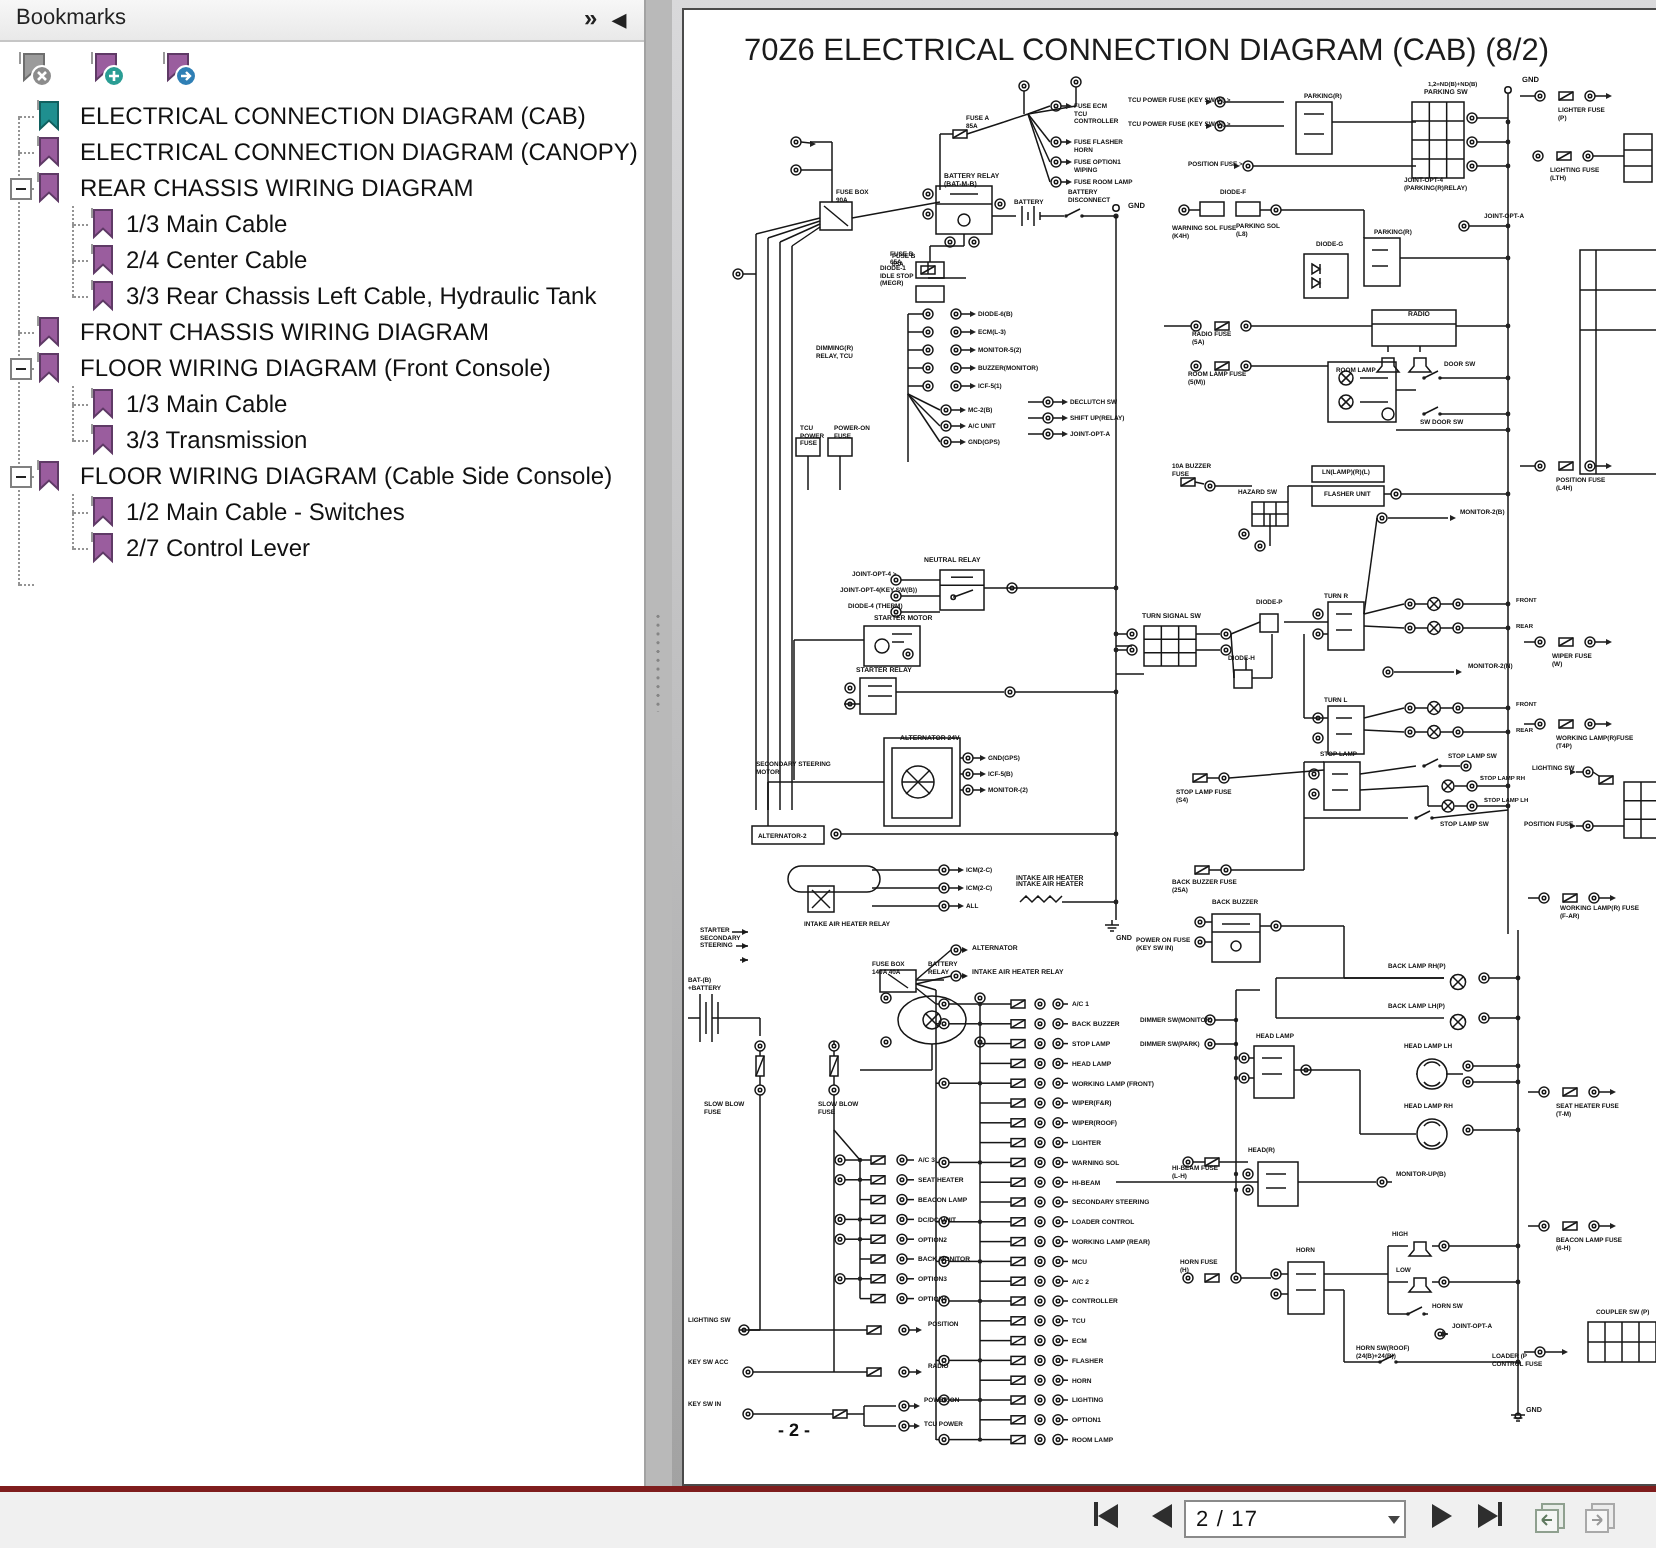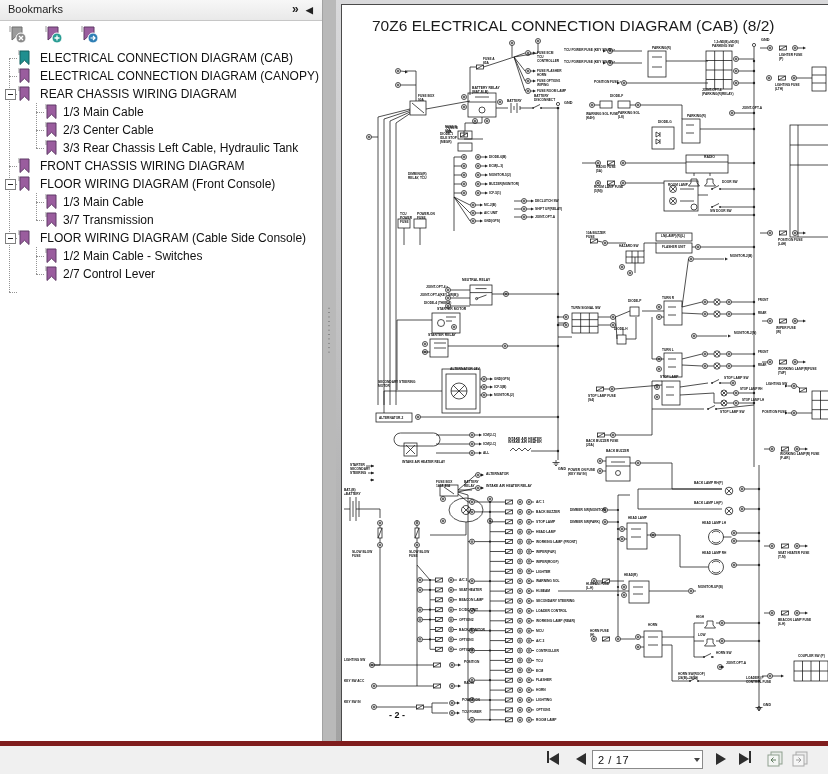--- a/index.html
+++ b/index.html
@@ -25,21 +25,21 @@
   #grip{position:absolute;left:4px;top:306px;width:5px;height:50px;background-image:radial-gradient(#858585 0.7px,transparent 0.9px);background-size:4px 4.4px;}
   
   #docarea{position:absolute;left:336px;top:0;right:0;bottom:29px;background:linear-gradient(#d9d9db,#a2a2a2);overflow:hidden;}
   #page{position:absolute;left:5px;top:4px;width:520px;height:737px;background:#ffffff;border:1px solid #4a4a4a;}
   #dg-title{position:absolute;left:30px;top:12px;font-size:15.5px;color:#1b1b1b;white-space:nowrap;}
   #diagram{position:absolute;left:0;top:0;}
   #diagram *{stroke:#161616;stroke-width:0.75;fill:none;}
   #diagram text{fill:#101010;stroke:none;font-family:"Liberation Sans",sans-serif;font-weight:bold;}
   #diagram .fill{fill:#222;stroke:none;}
   
-  #toolbar{position:absolute;left:0;bottom:0;height:28px;width:828px;background:#f0f0f0;border-top:5px solid #7f1d1d;margin-top:36px;}
+  #toolbar{position:absolute;left:0;bottom:0;height:28px;width:828px;background:#f0f0f0;border-top:3px solid #7f1d1d;margin-top:36px;}
   .navbtn{position:absolute;top:5px;height:17px;color:#2e2e2e;}
   #pagebox{position:absolute;left:592px;top:4px;width:90px;height:16px;background:#fff;border:1px solid #8a8a8a;font-size:11px;color:#111;padding:1px 14px 0 5px;letter-spacing:0.6px;font-family:"Liberation Sans",sans-serif;box-sizing:content-box;}
   #pagecaret{position:absolute;left:694px;top:12px;width:0;height:0;border-left:3px solid transparent;border-right:3px solid transparent;border-top:4px solid #444;}
   .tri{display:inline-block;width:0;height:0;border-top:6px solid transparent;border-bottom:6px solid transparent;}
   .tri.l{border-right:10px solid #2e2e2e;}
   .tri.r{border-left:10px solid #2e2e2e;}
   .bar{display:inline-block;width:2px;height:12px;background:#2e2e2e;vertical-align:top;}
   .viewicon{position:absolute;top:5px;width:20px;height:16px;}
 </style>
 </head>
@@ -104,21 +104,21 @@
               <path d="M2 0 L2 5" stroke="#999" stroke-width="1"></path>
               <path d="M3 1 h9 v13.5 l-4.5 -4.2 l-4.5 4.2 z" fill="#9a5d9e" stroke="#5f3a66"></path>
             </svg></span>
           <span class="lbl" style="left:63px">1/3 Main Cable</span>
         </div>
         <div class="bkrow" style="top:72px">
           <span class="bkicon" style="left:44px"><svg width="13" height="16">
               <path d="M2 0 L2 5" stroke="#999" stroke-width="1"></path>
               <path d="M3 1 h9 v13.5 l-4.5 -4.2 l-4.5 4.2 z" fill="#9a5d9e" stroke="#5f3a66"></path>
             </svg></span>
-          <span class="lbl" style="left:63px">2/3 Center Cable</span>
+          <span class="lbl" style="left:63px">2/4 Center Cable</span>
         </div>
         <div class="bkrow" style="top:90px">
           <span class="bkicon" style="left:44px"><svg width="13" height="16">
               <path d="M2 0 L2 5" stroke="#999" stroke-width="1"></path>
               <path d="M3 1 h9 v13.5 l-4.5 -4.2 l-4.5 4.2 z" fill="#9a5d9e" stroke="#5f3a66"></path>
             </svg></span>
           <span class="lbl" style="left:63px">3/3 Rear Chassis Left Cable, Hydraulic Tank</span>
         </div>
         <div class="bkrow" style="top:108px">
           <span class="bkicon" style="left:17px"><svg width="13" height="16">
@@ -139,21 +139,21 @@
               <path d="M2 0 L2 5" stroke="#999" stroke-width="1"></path>
               <path d="M3 1 h9 v13.5 l-4.5 -4.2 l-4.5 4.2 z" fill="#9a5d9e" stroke="#5f3a66"></path>
             </svg></span>
           <span class="lbl" style="left:63px">1/3 Main Cable</span>
         </div>
         <div class="bkrow" style="top:162px">
           <span class="bkicon" style="left:44px"><svg width="13" height="16">
               <path d="M2 0 L2 5" stroke="#999" stroke-width="1"></path>
               <path d="M3 1 h9 v13.5 l-4.5 -4.2 l-4.5 4.2 z" fill="#9a5d9e" stroke="#5f3a66"></path>
             </svg></span>
-          <span class="lbl" style="left:63px">3/7 Transmission</span>
+          <span class="lbl" style="left:63px">3/3 Transmission</span>
         </div>
         <div class="bkrow" style="top:180px">
           <span class="bkicon" style="left:17px"><svg width="13" height="16">
               <path d="M2 0 L2 5" stroke="#999" stroke-width="1"></path>
               <path d="M3 1 h9 v13.5 l-4.5 -4.2 l-4.5 4.2 z" fill="#9a5d9e" stroke="#5f3a66"></path>
             </svg></span>
           <span class="lbl" style="left:40px">FLOOR WIRING DIAGRAM (Cable Side Console)</span>
         </div>
         <div class="bkrow" style="top:198px">
           <span class="bkicon" style="left:44px"><svg width="13" height="16">

